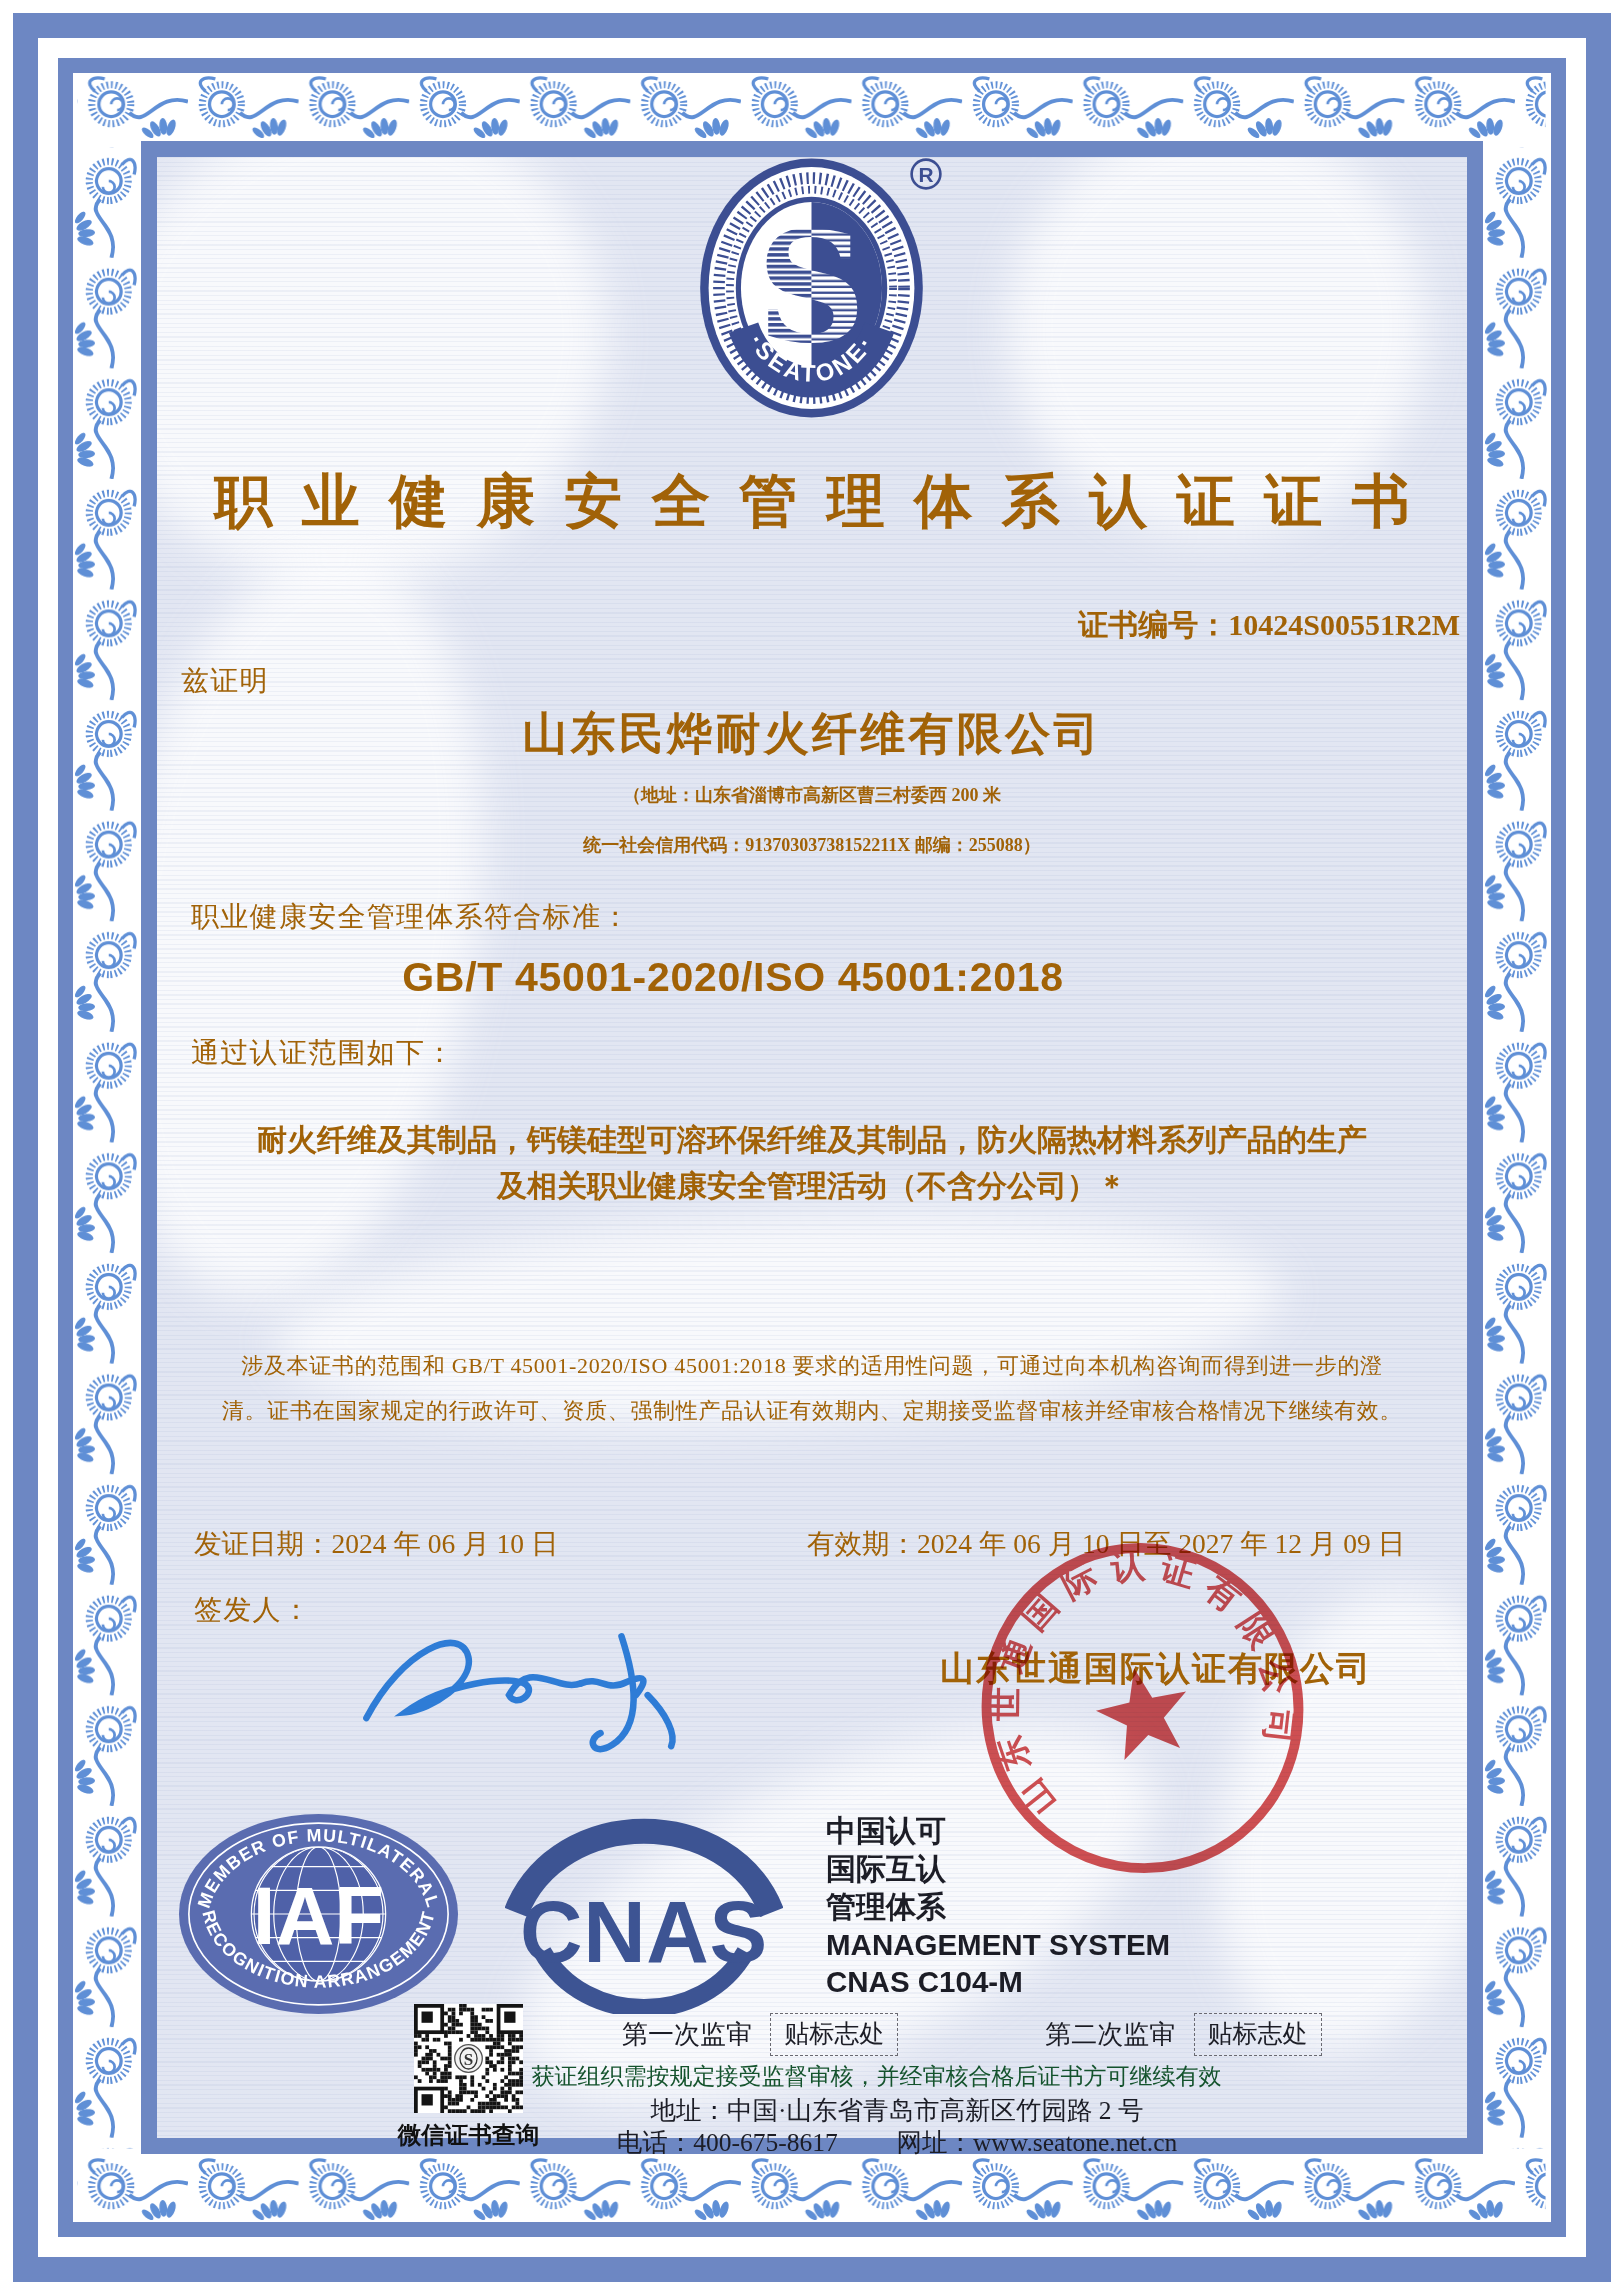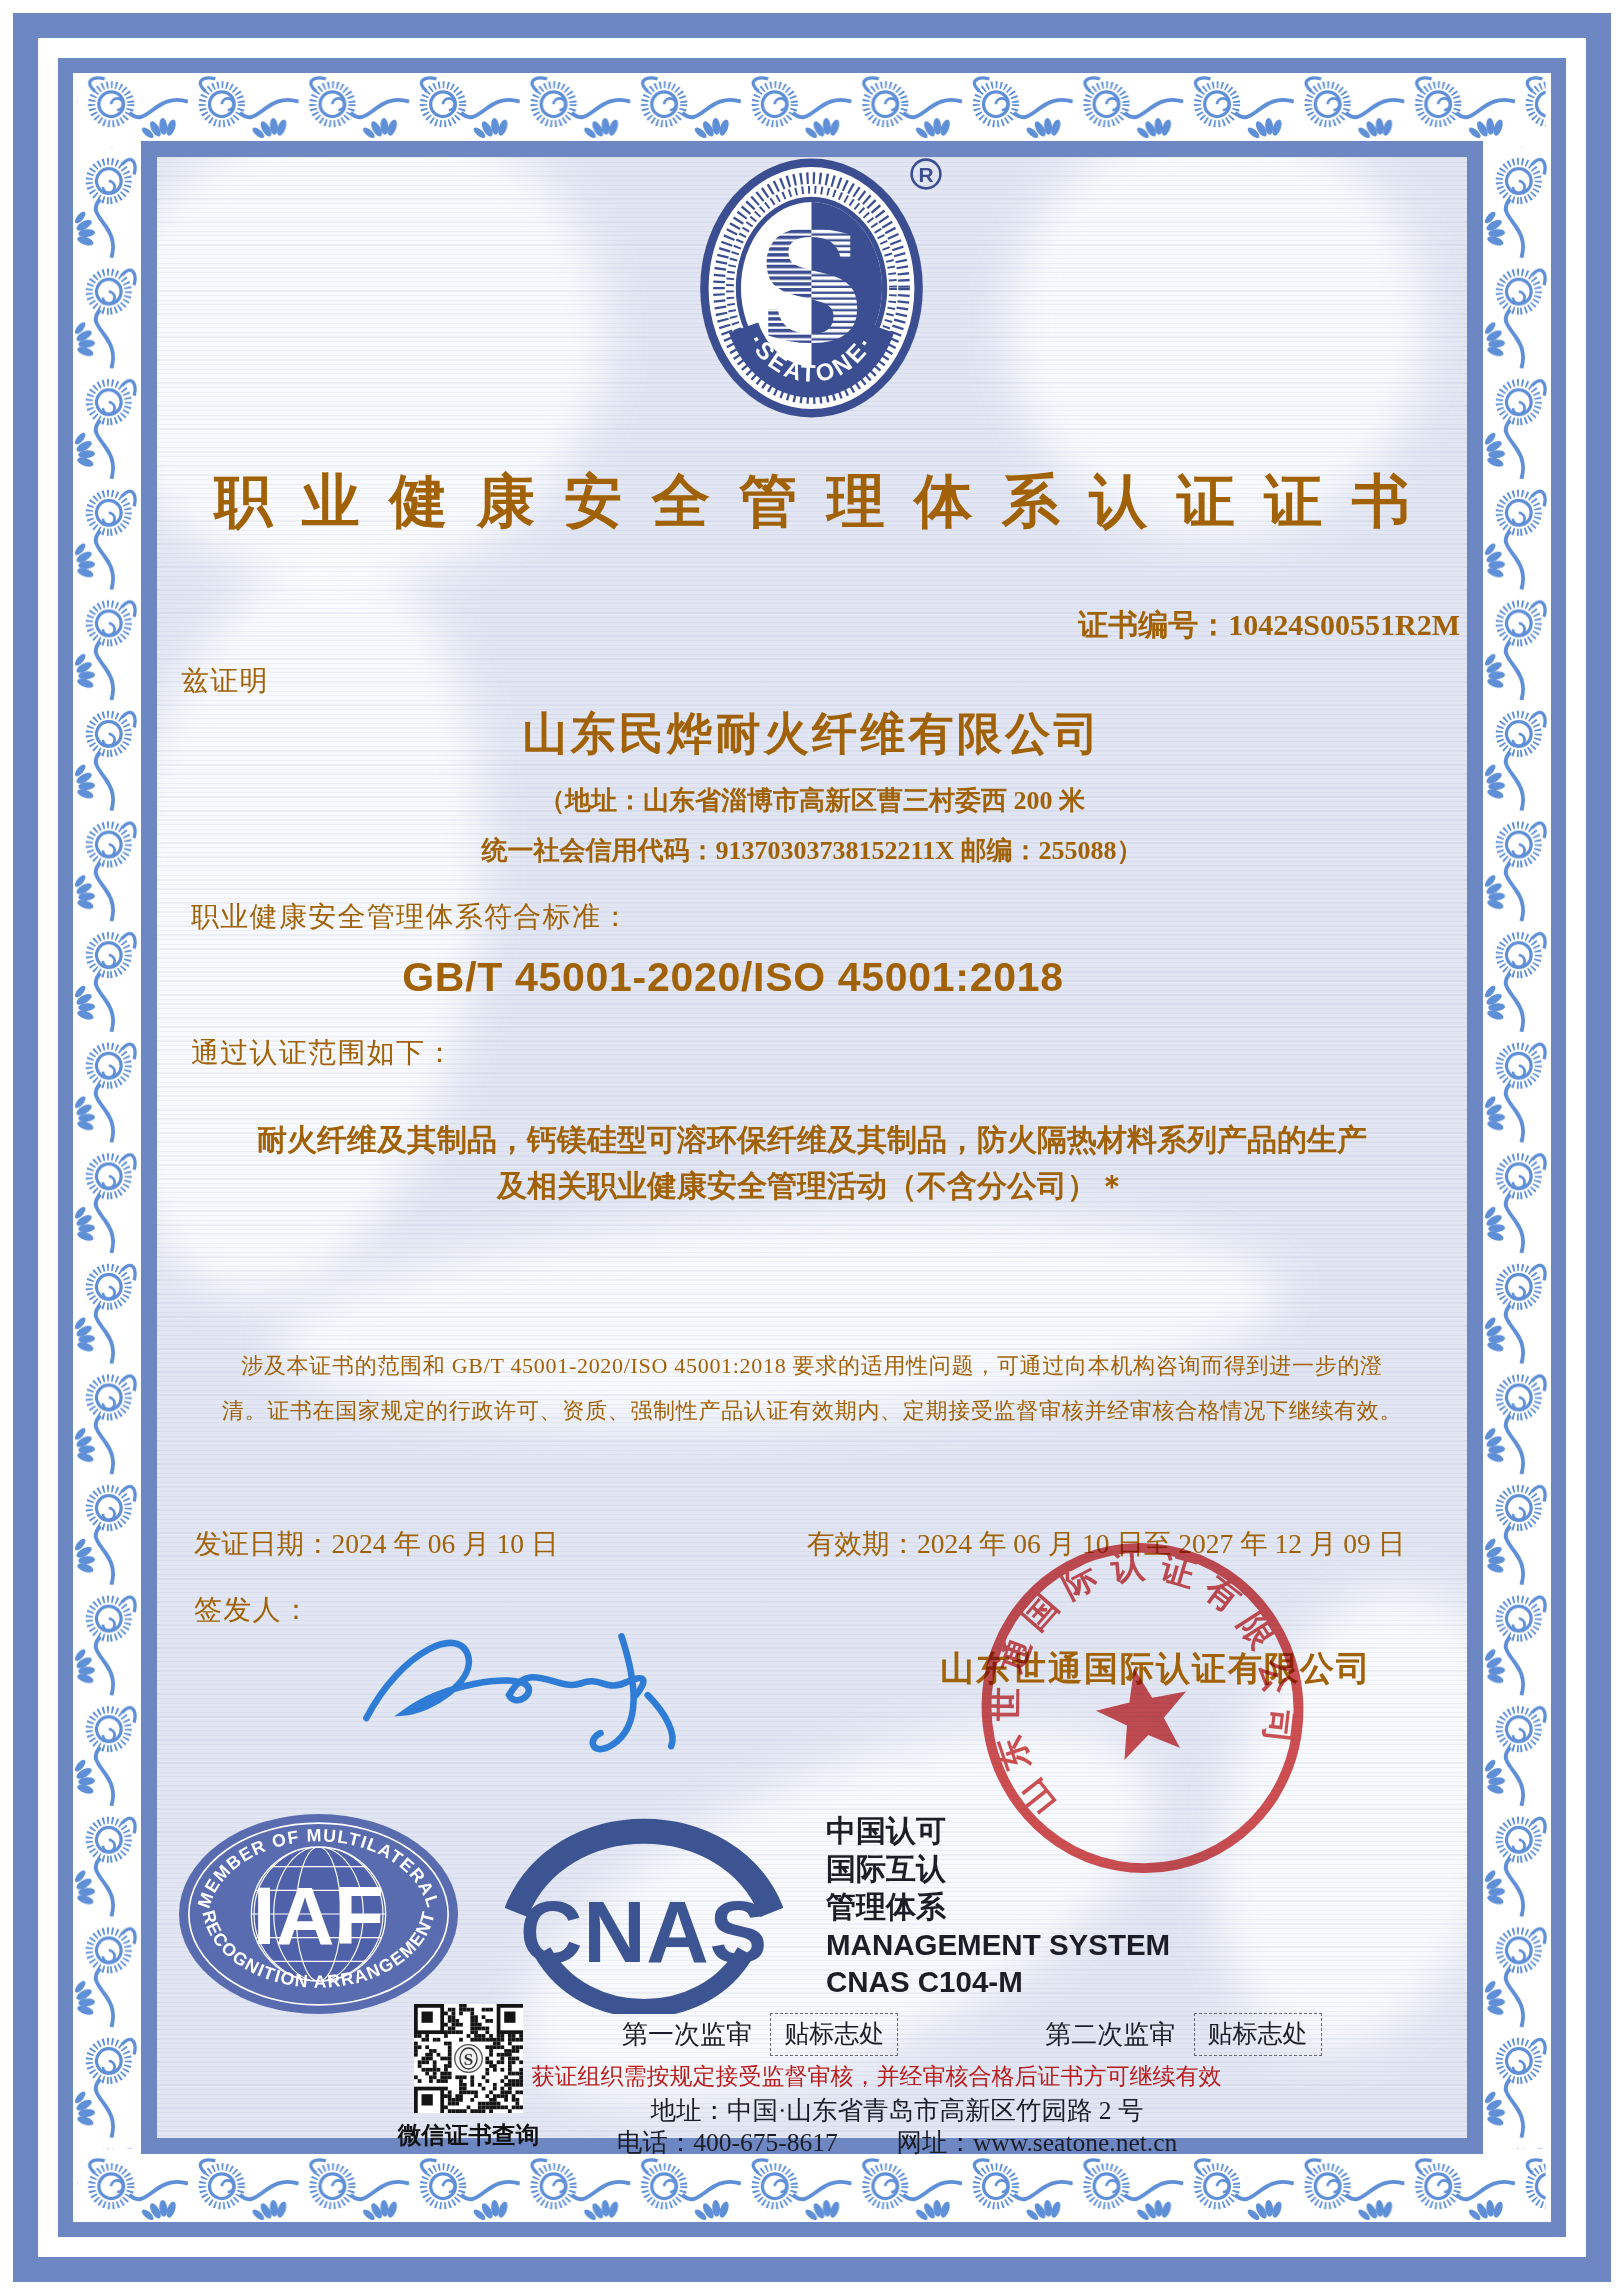--- a/index.html
+++ b/index.html
@@ -16,31 +16,31 @@
   .content{position:absolute;left:157px;top:157px;width:1310px;height:1981px;background:#e2e6f2;overflow:hidden;}
   .content:after{content:"";position:absolute;inset:0;background:repeating-linear-gradient(180deg,rgba(130,150,195,0.10) 0 1.3px,rgba(0,0,0,0) 1.3px 4.6px);}
   .wm{position:absolute;background:#ffffff;border-radius:50%;filter:blur(22px);opacity:.78;}
   .abs{position:absolute;}
   .ct{left:157px;width:1310px;text-align:center;}
   .ink{color:#a16207;}
   .t-title{font-size:58px;font-weight:bold;letter-spacing:29.5px;text-indent:29.5px;line-height:1;}
   .t-certno{font-size:30px;font-weight:bold;}
   .t-label{font-size:28px;letter-spacing:1.3px;}
   .t-company{font-size:45px;font-weight:bold;letter-spacing:3.3px;}
-  .t-addr{font-size:26px;font-weight:bold;}
+  .t-addr{font-size:18px;font-weight:bold;}
   .t-std{font-size:41px;font-weight:bold;letter-spacing:0.7px;}
   .t-scope{font-size:30px;font-weight:bold;line-height:46px;}
   .t-note{font-size:22px;line-height:45px;letter-spacing:0.7px;}
   .t-date{font-size:27.5px;text-align:right;}
   .t-issuer{font-size:34px;font-weight:600;letter-spacing:2px;}
   .cnblock{line-height:38px;font-size:30px;font-weight:bold;color:#1c1d26;}
   .cnblock .en{font-size:29.5px;line-height:37px;}
   .f-row{display:flex;align-items:center;font-size:26px;color:#1c1d26;}
   .stickbox{border:1.3px dashed #6a6a72;padding:2.6px 13px 5.2px 13px;font-size:25px;}
-  .f-note{font-size:23px;color:#b91c1c;}
+  .f-note{font-size:23px;color:#14532d;}
   .f-addr{font-size:25.5px;color:#1c1d26;}
   .qrcap{font-size:23.6px;color:#111;font-weight:bold;}
 </style>
 </head>
 <body>
 
 <div class="page">
 
   <svg width="0" height="0" style="position:absolute" aria-hidden="true">
     <defs>

